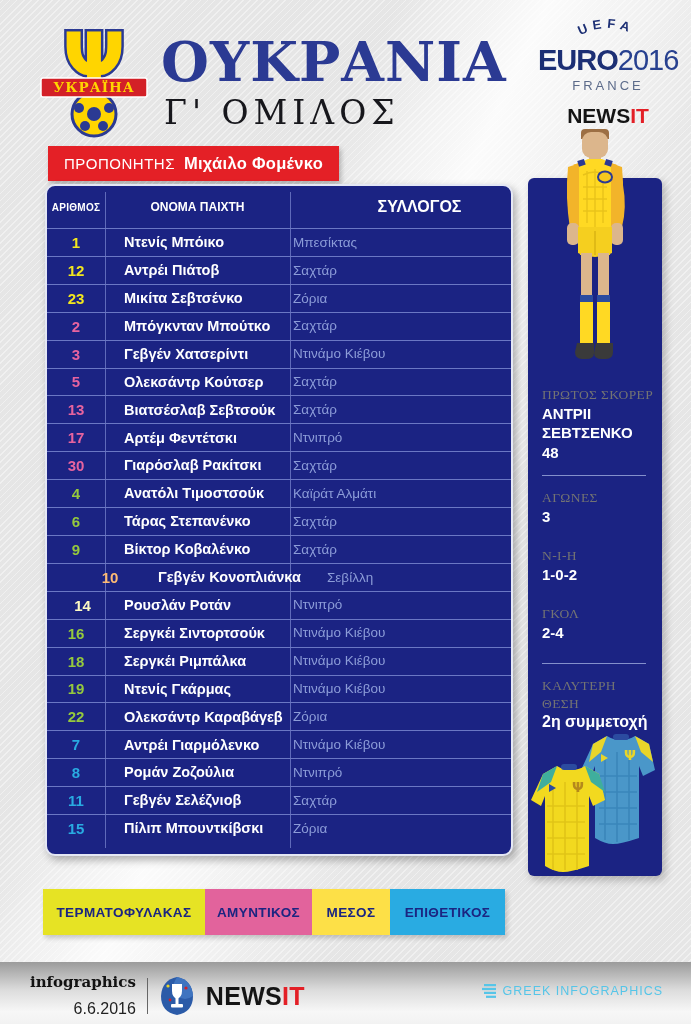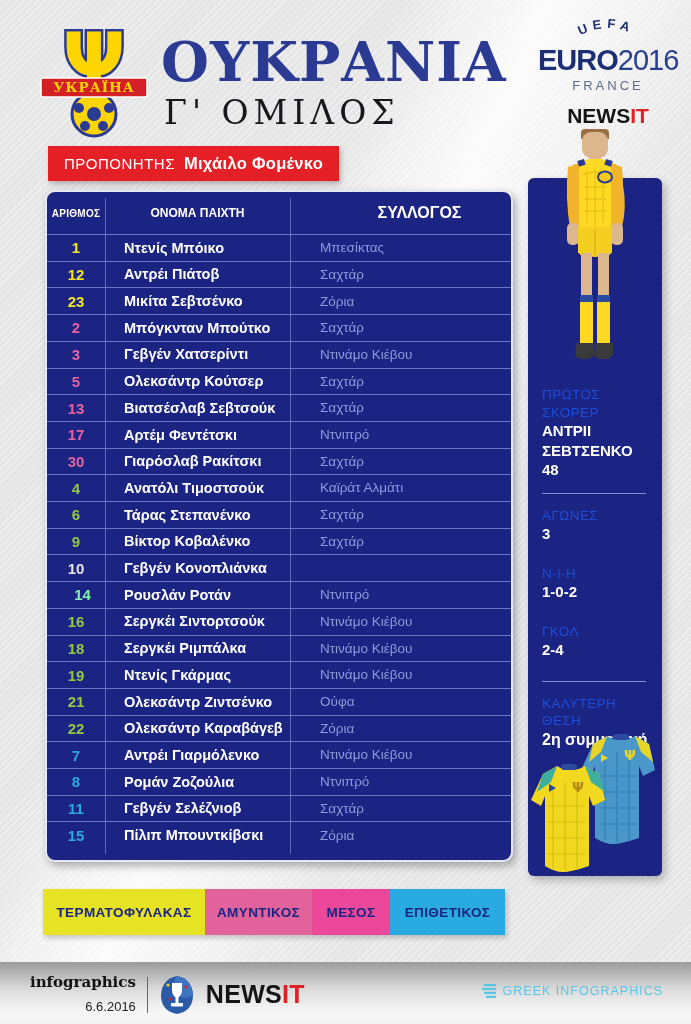--- a/index.html
+++ b/index.html
@@ -29,42 +29,42 @@
   .newsit .nw-red { color:#e31f26; }
 
   
   .coach-banner { position:absolute; left:48px; top:146px; height:35px; padding:0 16px;
     background:#e42026; color:#fff; display:flex; align-items:center; gap:9px;
     box-shadow:2px 3px 5px rgba(0,0,0,.25); }
   .coach-label { font-size:15px; letter-spacing:.5px; }
   .coach-name { font-weight:bold; font-size:16.5px; letter-spacing:.3px; }
 
   
-  .rtable { position:absolute; left:45px; top:190px; width:468px; height:672px;
+  .rtable { position:absolute; left:45px; top:184px; width:468px; height:672px;
     background:#1b2383; border-radius:10px; border:2px solid #e4e7f4;
     box-shadow:3px 4px 8px rgba(0,0,0,.3); overflow:hidden; }
   .vsep { position:absolute; top:6px; bottom:6px; width:1px; background:#6b77c4; opacity:.85; }
   .vsep1 { left:58px; } .vsep2 { left:243px; }
   .thead { display:flex; align-items:center; height:42px; color:#fff; }
   .th-num { width:58px; text-align:center; font-weight:bold; font-size:10px; letter-spacing:.3px; }
   .th-name { width:185px; text-align:center; font-weight:bold; font-size:12px; }
   .th-club { flex:1; text-align:center; font-weight:bold; font-size:16px;margin-left:38px; }
   .tbody { position:absolute; top:42px; left:0; right:0; bottom:12px; display:flex; flex-direction:column; }
   .trow { flex:1; display:flex; align-items:center; border-top:1px solid #6b77c4; }
   .cell { line-height:1; }
   .c-num { width:58px; text-align:center; font-weight:bold; font-size:15px; }
   .c-name { width:185px; padding-left:19px; font-weight:bold; font-size:14.5px; color:#fff; }
-  .c-club { flex:1; padding-left:30px; font-size:13.5px; color:#8c9cd8; }
+  .c-club { flex:1; padding-left:3px; font-size:13.5px; color:#8c9cd8; }
 
   
   .sidebar { position:absolute; left:528px; top:178px; width:134px; height:698px;
     background:#1b2383; border-radius:6px; box-shadow:3px 4px 8px rgba(0,0,0,.25); }
   .player-figure { position:absolute; left:553px; top:127px; width:84px; height:240px; }
   .side-stats { position:absolute; left:14px; right:8px; top:208px; }
-  .stat-label { font-size:13.5px; color:#1d4ed8; line-height:1.3; letter-spacing:.4px; }
+  .stat-label { font-size:13.5px; color:#737373; line-height:1.3; letter-spacing:.4px;font-family:Liberation Serif, serif; }
   .stat-value { font-size:15px; font-weight:bold; color:#fff; line-height:1.3; }
   .sdivider { border-top:1px solid #8490cc; margin:13px 8px 13px 0; }
   .stat { margin-bottom:21px; }
   .best-value { font-size:16px; }
   .jerseys { position:absolute; left:531px; top:726px; width:128px; height:146px; }
 
   
   .legend { position:absolute; left:43px; top:889px; width:462px; height:46px; display:flex;
     box-shadow:2px 3px 5px rgba(0,0,0,.2); }
   .legend-item { display:flex; align-items:center; justify-content:center;
@@ -73,21 +73,21 @@
   .legend-item:nth-child(2){ width:107px; }
   .legend-item:nth-child(3){ width:78px; }
   .legend-item:nth-child(4){ width:115px; }
 
   
   .footer { position:absolute; left:0; right:0; bottom:0; height:62px;
     background:linear-gradient(180deg,#9b9b9b 0%,#dcdcdc 45%,#f7f7f7 80%,#f2f2f2 100%); }
   .footer-left { position:absolute; left:30px; top:12px; display:flex; align-items:center; gap:11px; }
   .brand-block { text-align:right; line-height:1.15; }
   .brand { font-family:"DejaVu Serif", serif; font-weight:bold; font-size:15px; color:#121212; }
-  .date { font-size:13px; color:#222;margin-top:9px; }
+  .date { font-size:16px; color:#222;margin-top:9px; }
   .vline { width:1px; height:36px; background:#666; }
   .newsit-footer { font-weight:bold; font-size:25px; letter-spacing:.3px; }
   .footer-right { position:absolute; right:28px; top:22px; display:flex; align-items:center; gap:5px; }
   .credit { color:#56c5e8; font-size:12.5px; letter-spacing:1px; }
 </style>
 </head>
 <body>
 
 <div class="page">
   <div class="hatch"></div>
@@ -196,47 +196,43 @@
           <span class="cell c-num" style="color: rgb(149, 201, 61);">6</span>
           <span class="cell c-name">Τάρας Στεπανένκο</span>
           <span class="cell c-club">Σαχτάρ</span>
         </div>
         <div class="trow">
           <span class="cell c-num" style="color: rgb(149, 201, 61);">9</span>
           <span class="cell c-name">Βίκτορ Κοβαλένκο</span>
           <span class="cell c-club">Σαχτάρ</span>
         </div>
         <div class="trow">
-          <span class="cell c-num" style="color: #e5e5e5;">10</span>
+          <span class="cell c-num" style="color: #fdba74; margin-left: 34px;">10</span>
           <span class="cell c-name">Γεβγέν Κονοπλιάνκα</span>
-        </div>
-        <div class="trow">
-          <span class="cell c-num" style="color: #86efac; padding-left: 13px;">14</span>
+          <span class="cell c-club">Σεβίλλη</span>
+        </div>
+        <div class="trow">
+          <span class="cell c-num" style="color: #fef9c3; padding-left: 13px;">14</span>
           <span class="cell c-name">Ρουσλάν Ροτάν</span>
           <span class="cell c-club">Ντνιπρό</span>
         </div>
         <div class="trow">
           <span class="cell c-num" style="color: rgb(149, 201, 61);">16</span>
           <span class="cell c-name">Σεργκέι Σιντορτσούκ</span>
           <span class="cell c-club">Ντινάμο Κιέβου</span>
         </div>
         <div class="trow">
           <span class="cell c-num" style="color: rgb(149, 201, 61);">18</span>
           <span class="cell c-name">Σεργκέι Ριμπάλκα</span>
           <span class="cell c-club">Ντινάμο Κιέβου</span>
         </div>
         <div class="trow">
           <span class="cell c-num" style="color: rgb(149, 201, 61);">19</span>
           <span class="cell c-name">Ντενίς Γκάρμας</span>
           <span class="cell c-club">Ντινάμο Κιέβου</span>
-        </div>
-        <div class="trow">
-          <span class="cell c-num" style="color: rgb(149, 201, 61);">21</span>
-          <span class="cell c-name">Ολεκσάντρ Ζιντσένκο</span>
-          <span class="cell c-club">Ούφα</span>
         </div>
         <div class="trow">
           <span class="cell c-num" style="color: rgb(149, 201, 61);">22</span>
           <span class="cell c-name">Ολεκσάντρ Καραβάγεβ</span>
           <span class="cell c-club">Ζόρια</span>
         </div>
         <div class="trow">
           <span class="cell c-num" style="color: rgb(41, 171, 226);">7</span>
           <span class="cell c-name">Αντρέι Γιαρμόλενκο</span>
           <span class="cell c-club">Ντινάμο Κιέβου</span>
@@ -355,21 +351,21 @@
       </g>
       <rect x="30" y="38" width="16" height="6" rx="3" fill="#2b4ba0"></rect>
       <text x="47" y="66" font-size="14" fill="#b5891c" font-family="DejaVu Sans, sans-serif" font-weight="bold" text-anchor="middle">Ψ</text>
       <path d="M18,58 l7,4 l-7,4 Z" fill="#2b4ba0"></path>
     </g>
   </svg>
 
   <div class="legend">
       <div class="legend-item" style="background: rgb(230, 227, 36);">ΤΕΡΜΑΤΟΦΥΛΑΚΑΣ</div>
       <div class="legend-item" style="background: rgb(226, 99, 156);">ΑΜΥΝΤΙΚΟΣ</div>
-      <div class="legend-item" style="background: #ec4899;">ΜΕΣΟΣ</div>
+      <div class="legend-item" style="background: #fde047;">ΜΕΣΟΣ</div>
       <div class="legend-item" style="background: rgb(41, 171, 226);">ΕΠΙΘΕΤΙΚΟΣ</div>
     </div>
 
   <div class="footer">
     <div class="footer-left">
       <div class="brand-block">
         <div class="brand">infographics</div>
         <div class="date">6.6.2016</div>
       </div>
       <div class="vline"></div>

